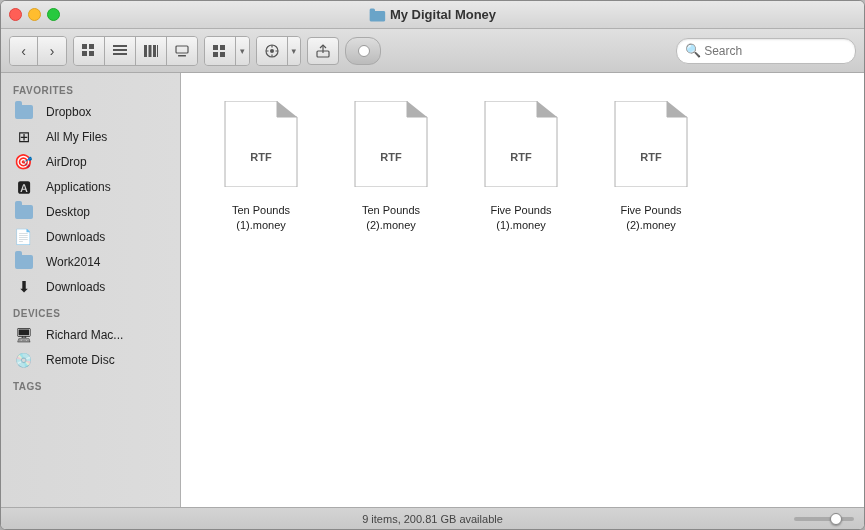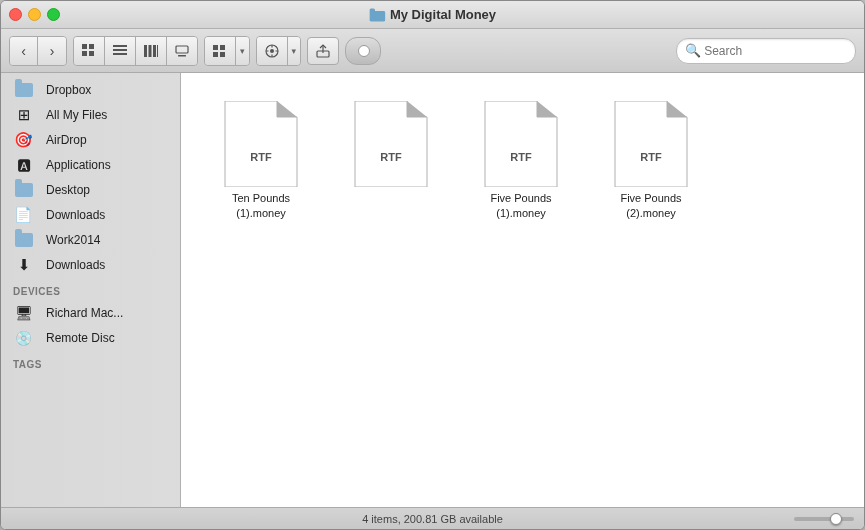--- a/index.html
+++ b/index.html
@@ -259,21 +259,21 @@
     }
     .rtf-icon svg {
       width: 100%;
       height: 100%;
     }
 
     .file-label {
       font-size: 11px;
       color: #222;
       text-align: center;
-      margin-top: 4px;
+      margin-top: 16px;
       line-height: 1.4;
       word-break: break-word;
     }
 
     
     .statusbar {
       height: 22px;
       background: linear-gradient(to bottom, #d4d4d4, #c8c8c8);
       border-top: 1px solid #aaa;
       display: flex;
@@ -411,20 +411,21 @@
 
     <div class="search-bar">
       <span class="search-icon-char">🔍</span>
       <input type="text" placeholder="Search" style="">
     </div>
   </div>
 
   <div class="content-area">
 
     <div class="sidebar">
+      <div class="sidebar-section-header">FAVORITES</div>
 
       <div class="sidebar-item">
         <span class="item-icon">
           <div class="icon-folder"></div>
         </span>
         <span>Dropbox</span>
       </div>
 
       <div class="sidebar-item">
         <span class="item-icon" style="font-size:15px;">⊞</span>
@@ -496,20 +497,21 @@
       </div>
 
       <div class="file-item">
         <div class="rtf-icon">
           <svg viewBox="0 0 72 86" xmlns="http://www.w3.org/2000/svg">
             <polygon points="0,0 52,0 52,16 72,16 72,86 0,86" fill="white" stroke="#b0b0b0" stroke-width="1"></polygon>
             <polygon points="52,0 52,16 72,16" fill="#b0b0b0"></polygon>
             <text x="36" y="60" font-size="11" font-weight="bold" text-anchor="middle" fill="#555" font-family="sans-serif">RTF</text>
           </svg>
         </div>
+        <span class="file-label">Ten Pounds (2).money</span>
       </div>
 
       <div class="file-item">
         <div class="rtf-icon">
           <svg viewBox="0 0 72 86" xmlns="http://www.w3.org/2000/svg">
             <polygon points="0,0 52,0 52,16 72,16 72,86 0,86" fill="white" stroke="#b0b0b0" stroke-width="1"></polygon>
             <polygon points="52,0 52,16 72,16" fill="#b0b0b0"></polygon>
             <text x="36" y="60" font-size="11" font-weight="bold" text-anchor="middle" fill="#555" font-family="sans-serif">RTF</text>
           </svg>
         </div>
@@ -524,21 +526,21 @@
             <text x="36" y="60" font-size="11" font-weight="bold" text-anchor="middle" fill="#555" font-family="sans-serif">RTF</text>
           </svg>
         </div>
         <span class="file-label">Five Pounds (2).money</span>
       </div>
 
     </div>
   </div>
 
   <div class="statusbar">
-    <span>4 items, 200.81 GB available</span>
+    <span>9 items, 200.81 GB available</span>
     <div class="resize-slider">
       <div class="slider-track">
         <div class="slider-thumb"></div>
       </div>
     </div>
   </div>
 
 </div>
 
 </body></html>

